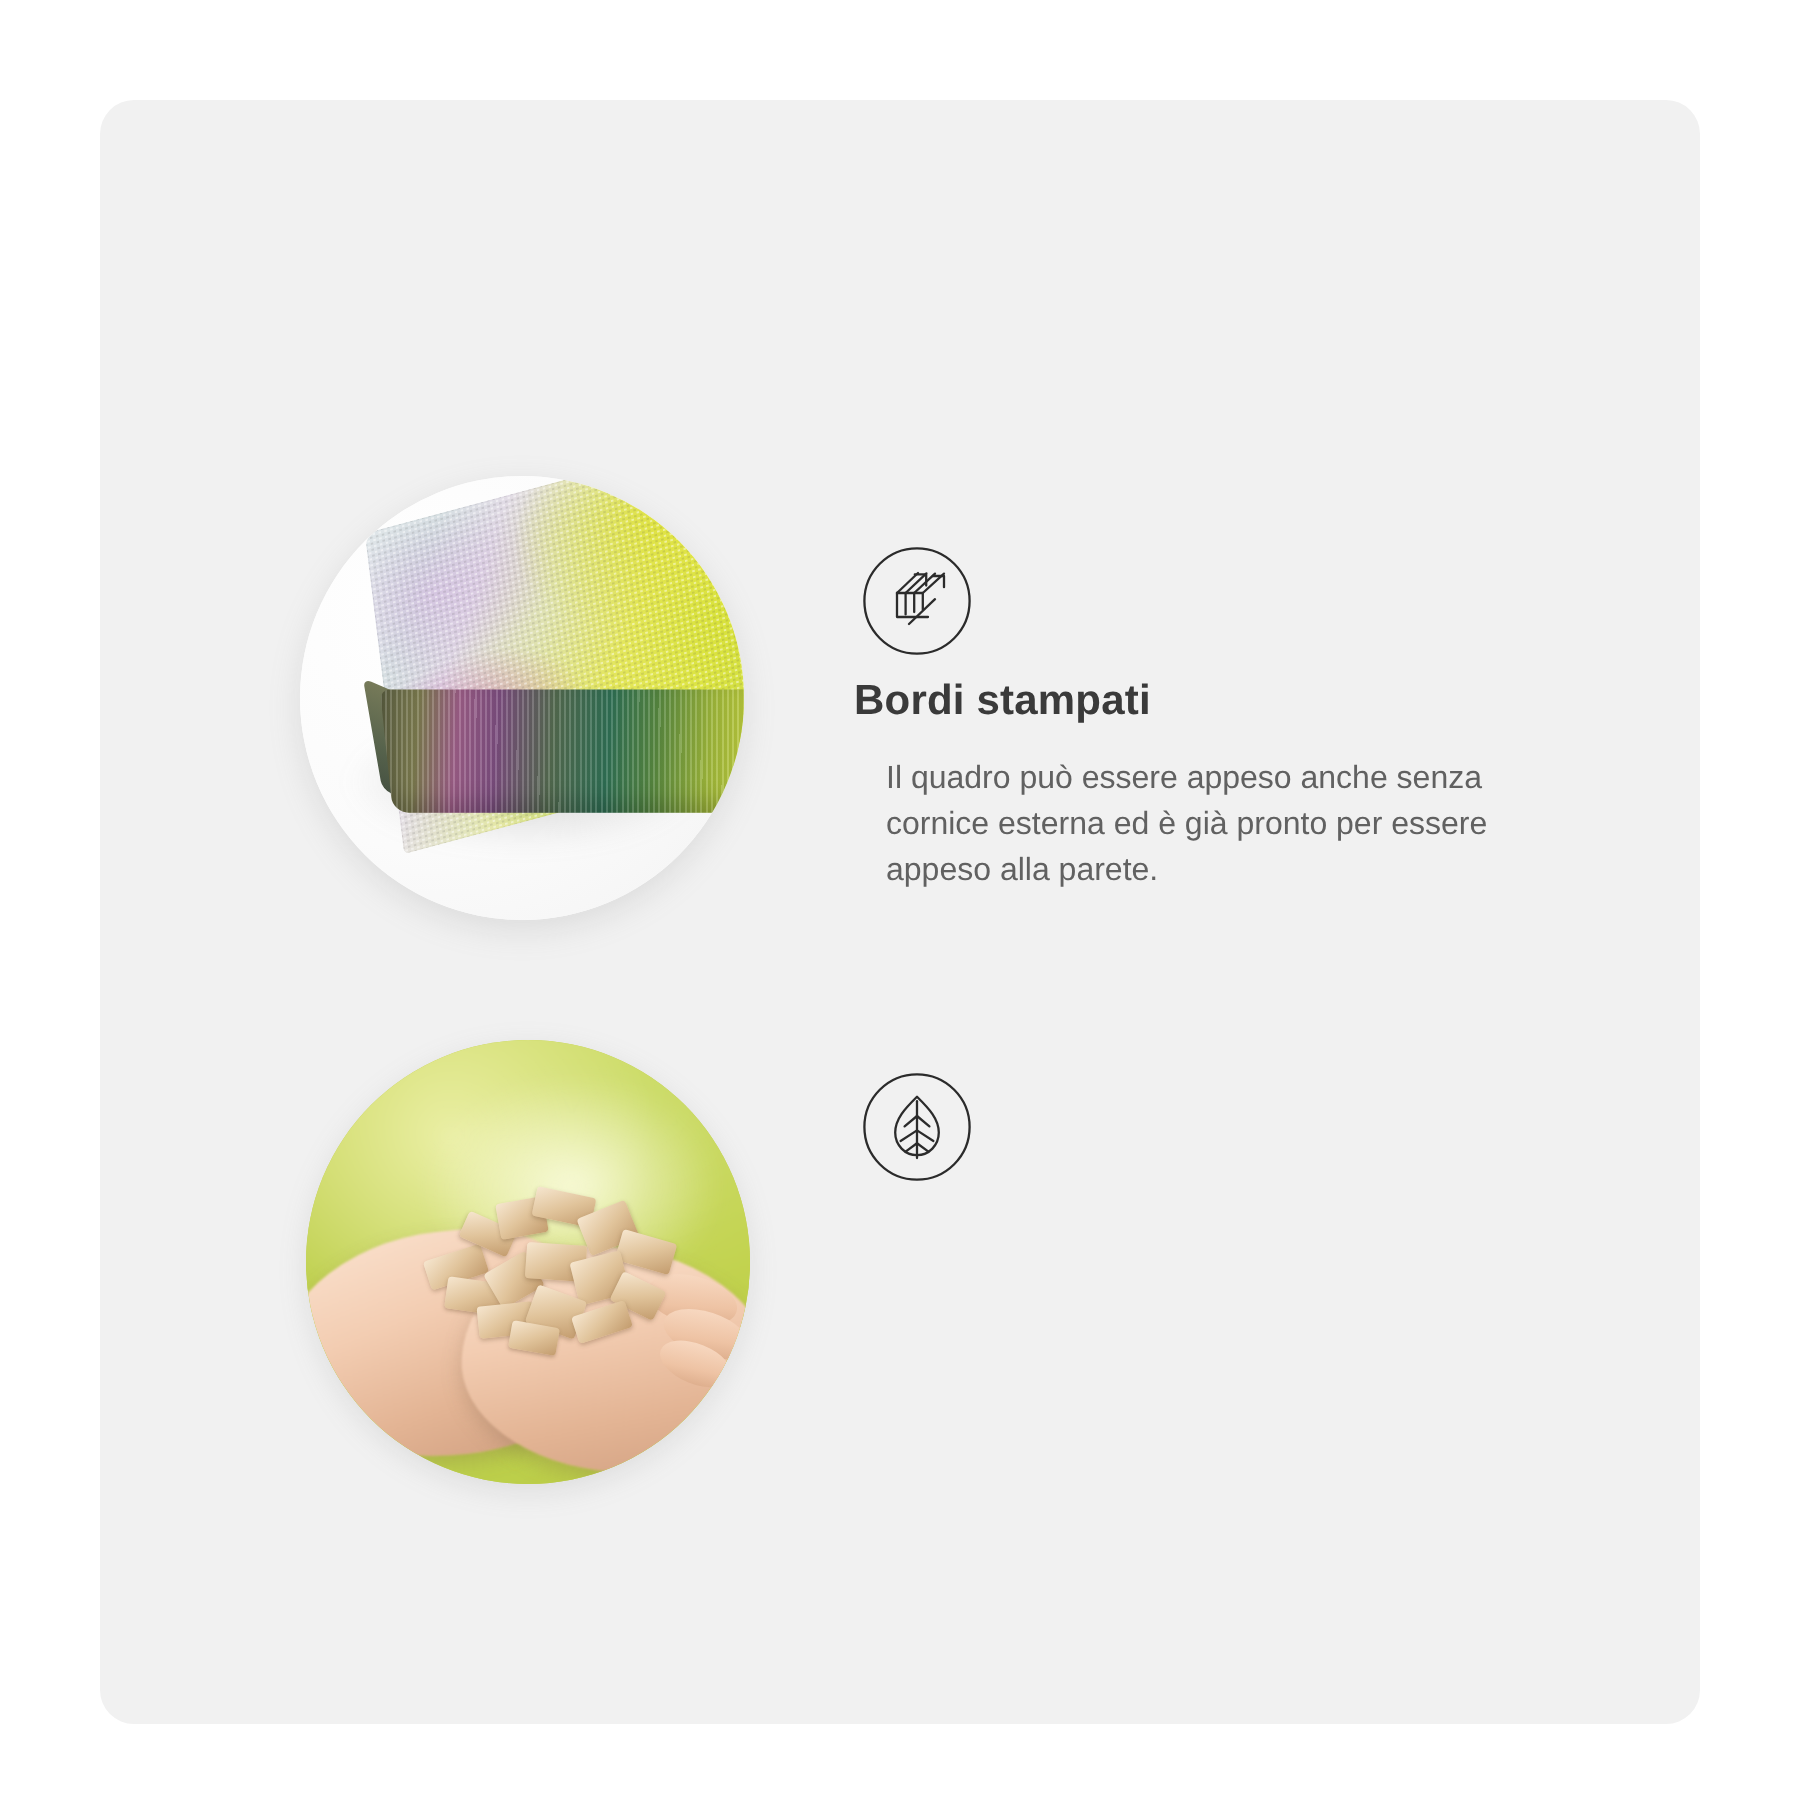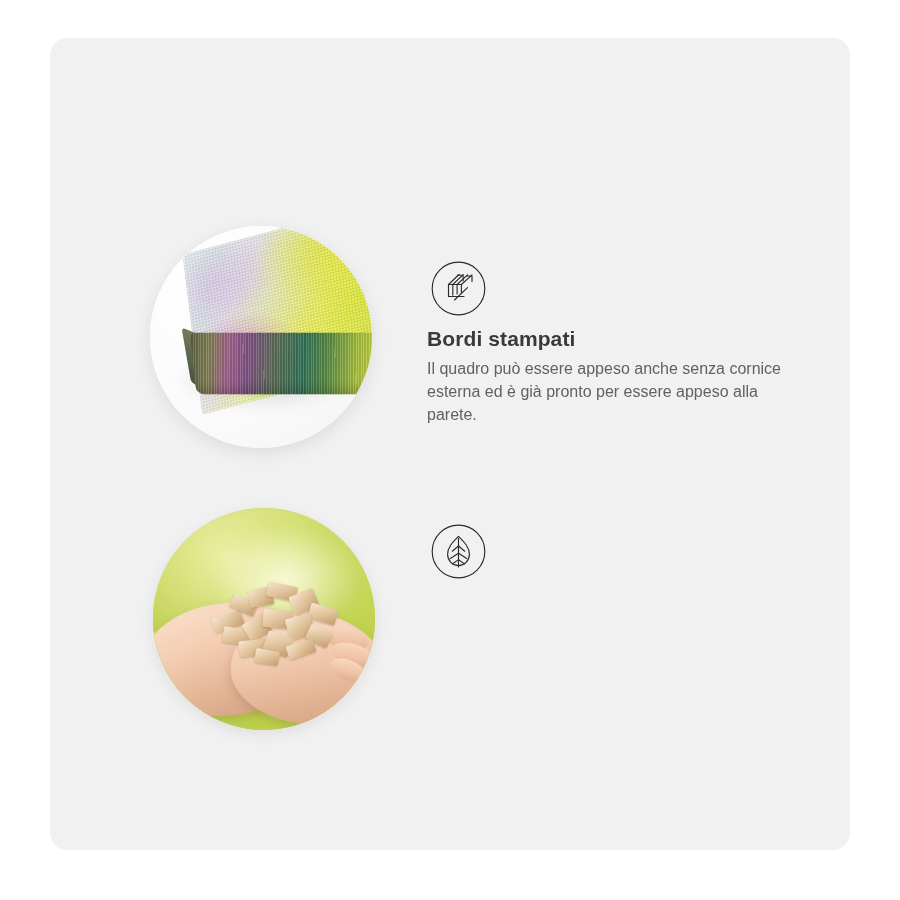--- a/index.html
+++ b/index.html
@@ -16,21 +16,21 @@
     position: relative;
     width: 900px;
     height: 900px;
     background: #ffffff;
   }
 
   
   #panel {
     position: absolute;
     left: 50px;
-    top: 38px;
+    top: 50px;
     width: 800px;
     height: 812px;
     background: #f1f1f1;
     border-radius: 17px;
   }
 
   
   .feature {
     position: absolute;
     left: 0;
@@ -251,21 +251,21 @@
 
   .feature-title {
     margin: 0 0 7px 0;
     font-size: 21px;
     font-weight: 600;
     color: #3a3a3a;
     letter-spacing: 0.1px;
     line-height: 1.2;
   }
   .feature-desc {
-    margin: 0;
+    margin: 16px;
     font-size: 16px;
     font-weight: 400;
     color: #616161;
     line-height: 1.42;
     max-width: 362px;
   }
 </style>
 </head>
 <body>
 

